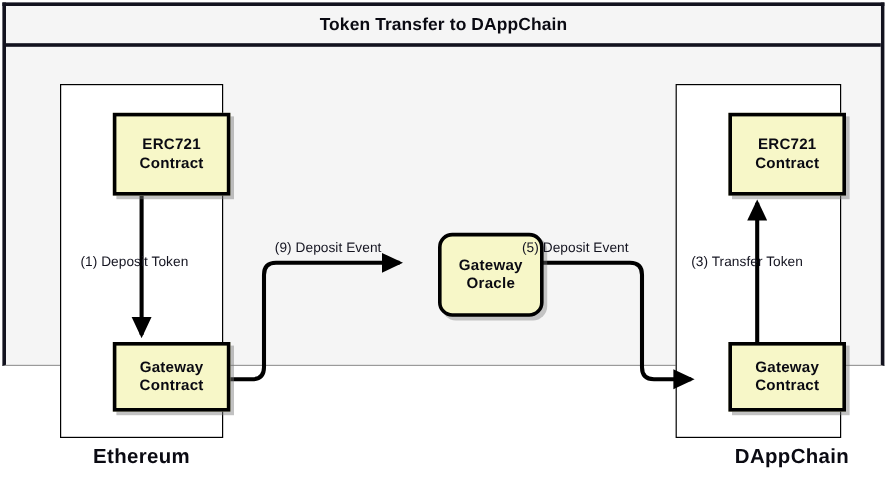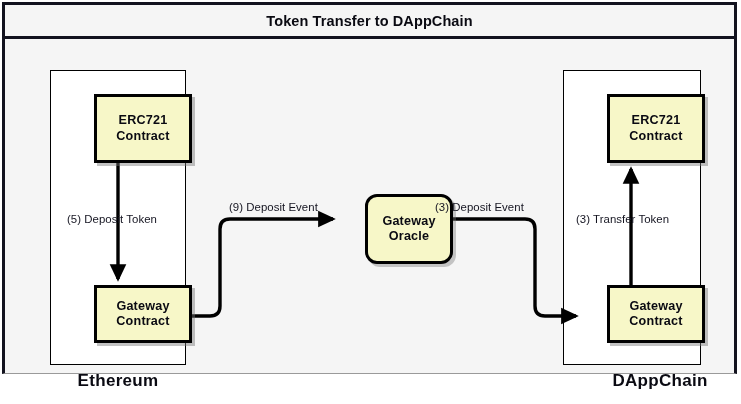--- a/index.html
+++ b/index.html
@@ -13,21 +13,21 @@
     font-family: "Liberation Sans", sans-serif;
     overflow: hidden;
   }
 
   
   #diagram-frame {
     position: absolute;
     left: 2px;
     top: 2px;
     width: 735px;
-    height: 372px;
+    height: 303px;
     box-sizing: border-box;
     border: 3px solid #12121e;
     border-bottom-width: 1px;
     border-bottom-color: #9a9a9a;
     background: #f5f5f5;
   }
 
   
   #title-bar {
     position: absolute;
@@ -187,22 +187,22 @@
     <div class="node" id="node-dapp-erc721">
       <span>ERC721</span>
       <span>Contract</span>
     </div>
 
     <div class="node" id="node-dapp-gateway">
       <span>Gateway</span>
       <span>Contract</span>
     </div>
 
-    <div class="edge-label" id="edge-label-1">(5) Deposit Token</div>
+    <div class="edge-label" id="edge-label-1">(1) Deposit Token</div>
     <div class="edge-label" id="edge-label-2">(9) Deposit Event</div>
-    <div class="edge-label" id="edge-label-3">(3) Deposit Event</div>
+    <div class="edge-label" id="edge-label-3">(5) Deposit Event</div>
     <div class="edge-label" id="edge-label-4">(3) Transfer Token</div>
 
     <div class="subgraph-label" id="label-ethereum">Ethereum</div>
     <div class="subgraph-label" id="label-dappchain">DAppChain</div>
 
   </div>
 </div>
 
 </body></html>

